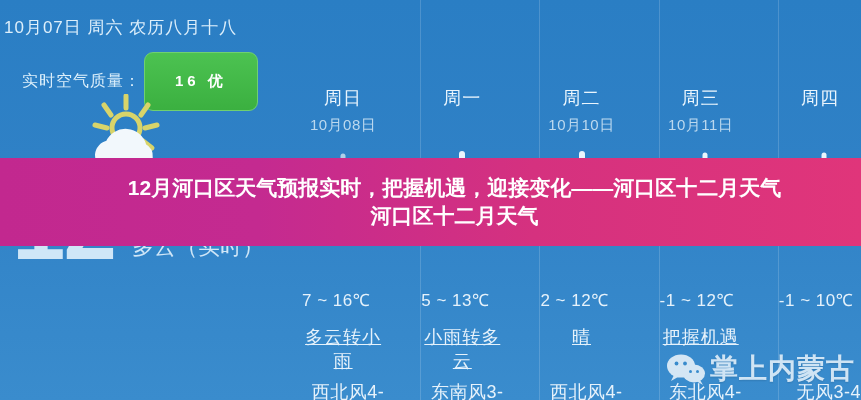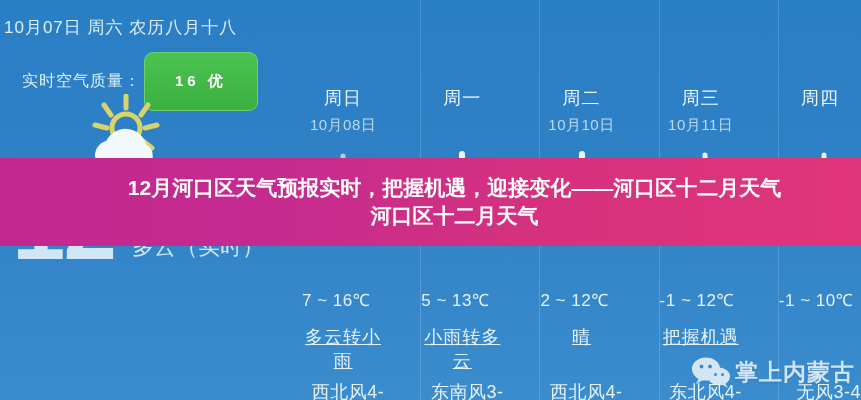--- a/index.html
+++ b/index.html
@@ -104,21 +104,21 @@
     letter-spacing:0px; white-space:nowrap; line-height:1.35;
   }
 
   
   .wm {
     position:absolute; right:6px; bottom:12px;
     display:flex; align-items:center;
     z-index:50; opacity:0.85;
   }
   .wm-txt {
-    font-size:23px; font-weight:bold; color:#eaf4fc;
+    font-size:28px; font-weight:bold; color:#eaf4fc;
     letter-spacing:1px; white-space:nowrap;
     text-shadow:0 1px 2px rgba(0,0,0,0.15);
   }
   .wm-logo { width:40px; height:32px; margin-right:4px; }
 </style>
 </head>
 <body>
 
 <div id="app">
 

